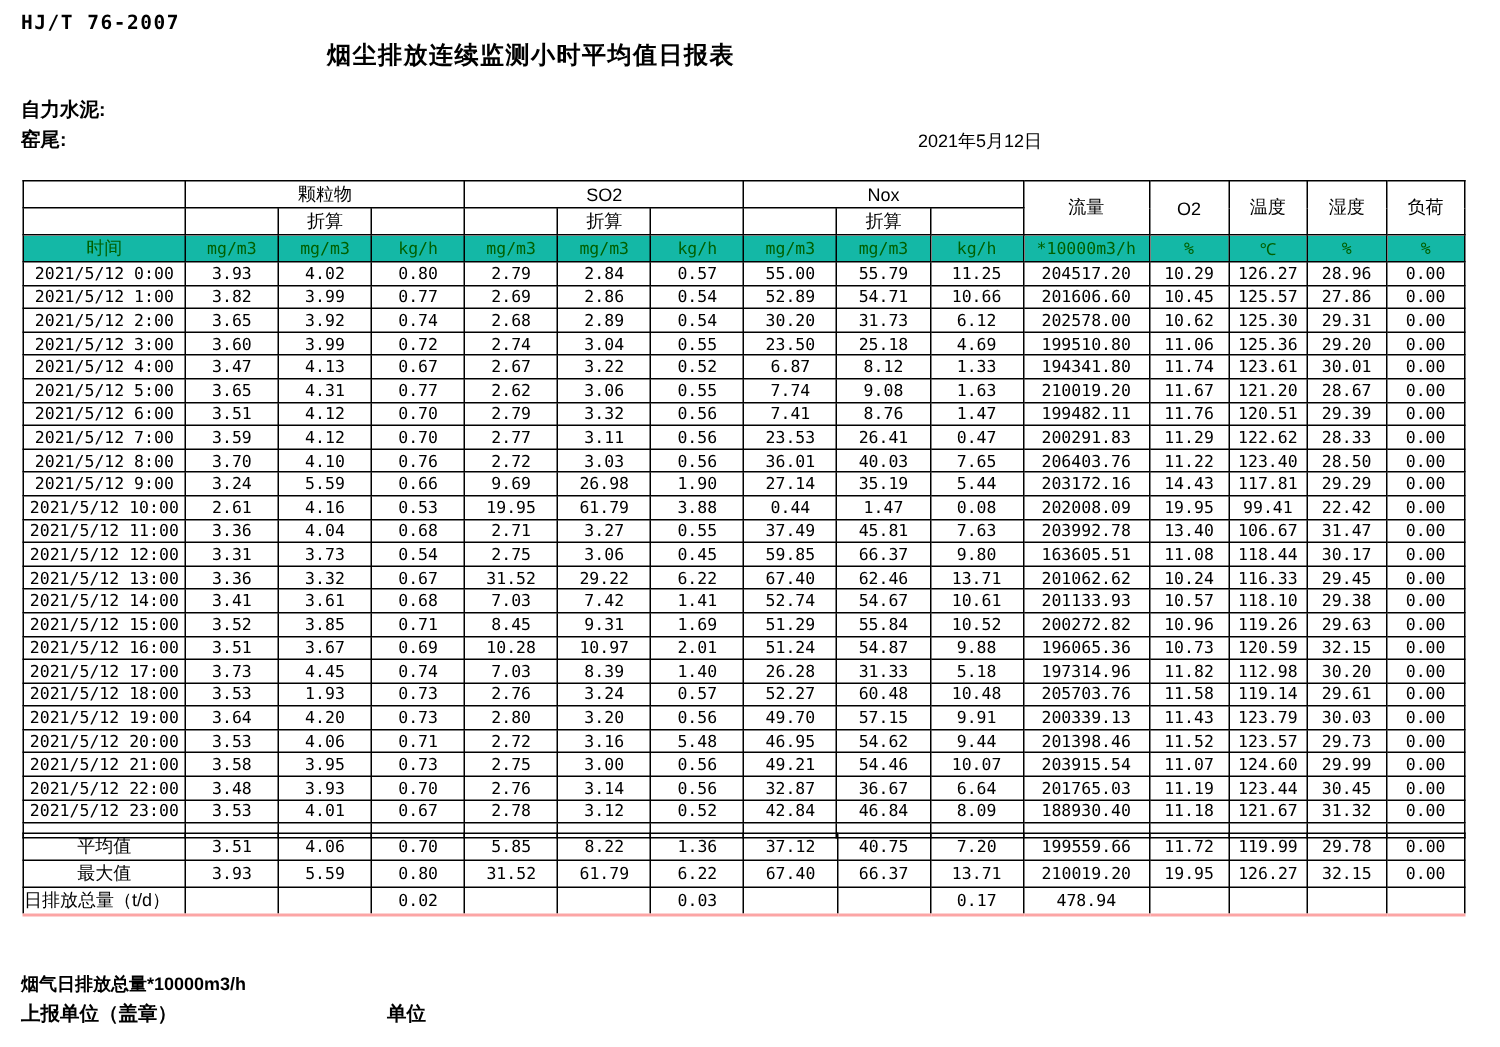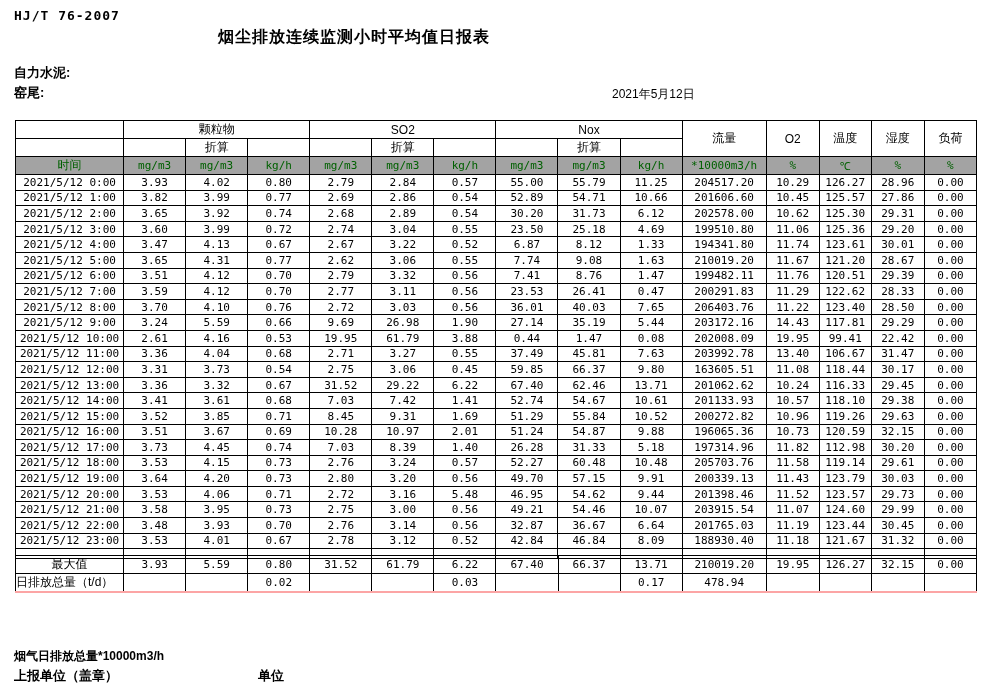--- a/index.html
+++ b/index.html
@@ -16,21 +16,21 @@
   .hdr-company{position:absolute;left:14px;top:64px;font-weight:bold;font-size:13px;}
   .hdr-stack{position:absolute;left:14px;top:84px;font-weight:bold;font-size:13px;}
   .hdr-date{position:absolute;left:612px;top:86px;font-size:12px;}
   table.tbl{position:absolute;left:15px;border-collapse:collapse;table-layout:fixed;width:962px;}
   #main-table{top:120px;}
   #summary-table{top:555px;}
   td{border:1px solid #000;text-align:center;vertical-align:middle;padding:0;
      white-space:nowrap;overflow:hidden;font-size:11px;height:15px;
      font-family:"DejaVu Sans Mono","Liberation Mono",monospace;}
   tr.gh td{font-family:"Liberation Sans",sans-serif;font-size:12px;height:15px;}
-  tr.units-row td{background:#a3a3a3;color:#006000;height:17px;font-size:11px;}
+  tr.units-row td{background:#14b8a6;color:#006000;height:17px;font-size:11px;}
   tr.units-row td.time-hd{font-family:"Liberation Sans",sans-serif;font-size:12px;}
   tr.data-row td{height:15.6px;}
   tr.data-row td.time-cell{font-size:11px;}
   tr.spacer-row td{height:10px;}
   #summary-table td{height:16px;}
   #summary-table tr:last-child td{border-bottom:2px solid #fca5a5;}
   td.sum-label{font-family:"Liberation Sans",sans-serif;font-size:12px;}
   td.sum-label.left{text-align:left;}
   .footer-note{position:absolute;left:14px;top:648px;font-weight:bold;font-size:12px;}
   .footer-report-unit{position:absolute;left:14px;top:667px;font-weight:bold;font-size:13px;}
@@ -408,21 +408,21 @@
         <td>5.18</td>
         <td>197314.96</td>
         <td>11.82</td>
         <td>112.98</td>
         <td>30.20</td>
         <td>0.00</td>
       </tr>
       <tr class="data-row">
         <td class="time-cell">2021/5/12 18:00</td>
         <td>3.53</td>
-        <td>4.15</td>
+        <td>1.93</td>
         <td>0.73</td>
         <td>2.76</td>
         <td>3.24</td>
         <td>0.57</td>
         <td>52.27</td>
         <td>60.48</td>
         <td>10.48</td>
         <td>205703.76</td>
         <td>11.58</td>
         <td>119.14</td>
@@ -546,20 +546,37 @@
     <col style="width:62px">
       <col style="width:62px">
       <col style="width:62px">
     <col style="width:84px">
       <col style="width:53px">
       <col style="width:52px">
       <col style="width:53px">
       <col style="width:52px">
   </colgroup>
   <tbody id="summary-body">
+      <tr>
+        <td class="sum-label">平均值</td>
+        <td>3.51</td>
+        <td>4.06</td>
+        <td>0.70</td>
+        <td>5.85</td>
+        <td>8.22</td>
+        <td>1.36</td>
+        <td>37.12</td>
+        <td>40.75</td>
+        <td>7.20</td>
+        <td>199559.66</td>
+        <td>11.72</td>
+        <td>119.99</td>
+        <td>29.78</td>
+        <td>0.00</td>
+      </tr>
       <tr>
         <td class="sum-label">最大值</td>
         <td>3.93</td>
         <td>5.59</td>
         <td>0.80</td>
         <td>31.52</td>
         <td>61.79</td>
         <td>6.22</td>
         <td>67.40</td>
         <td>66.37</td>

